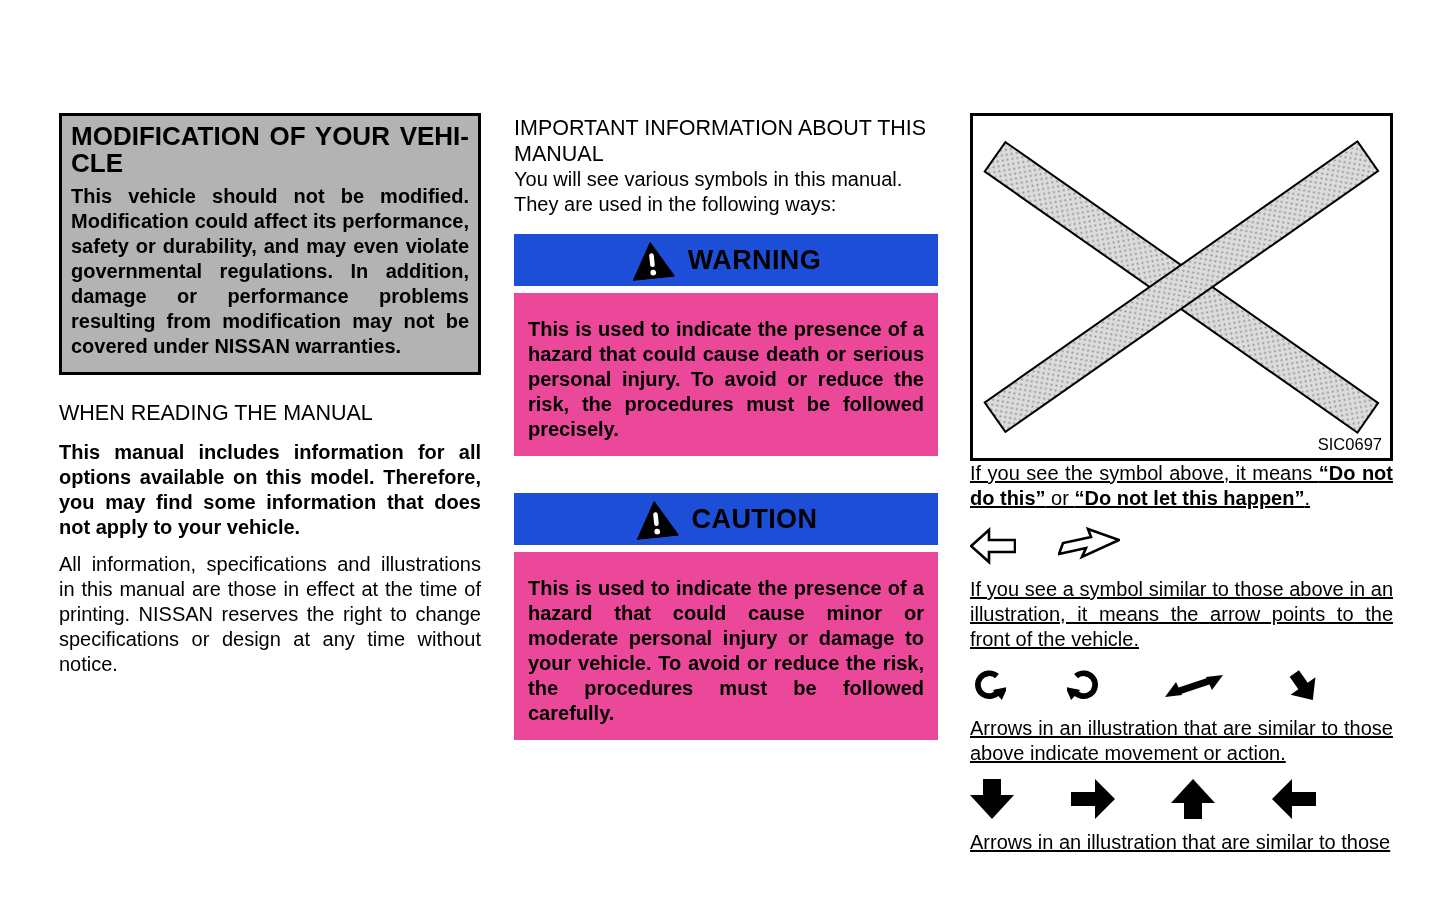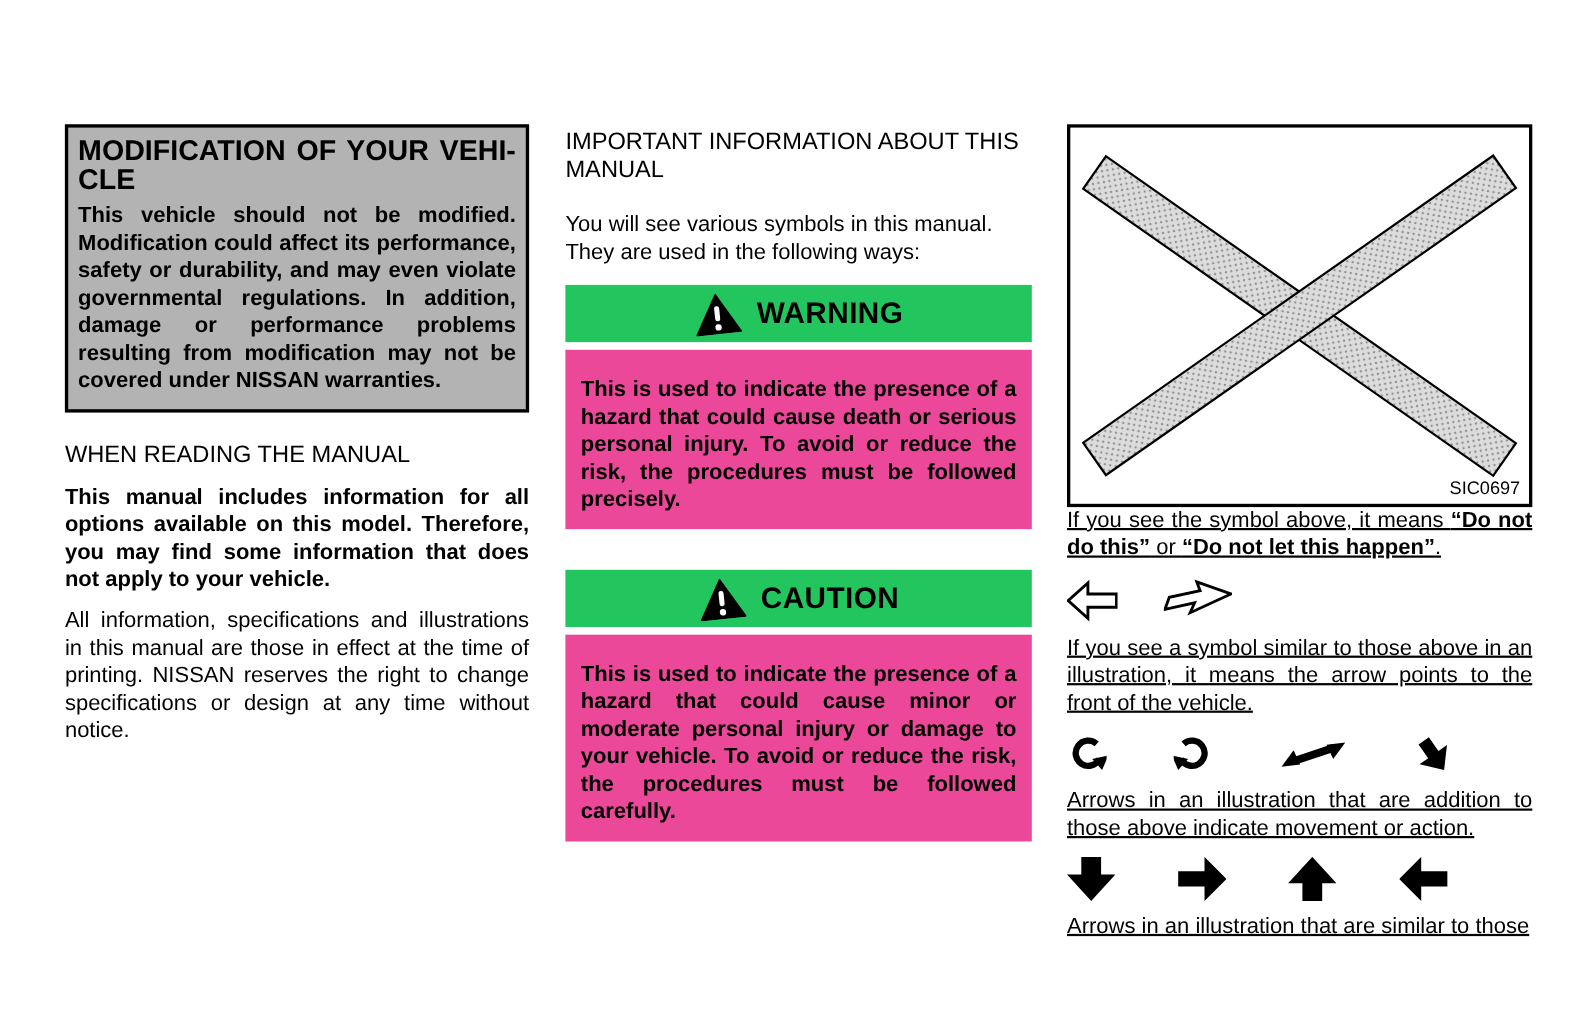--- a/index.html
+++ b/index.html
@@ -21,23 +21,23 @@
   .mod-box { border:3px solid #000; background:#b3b3b3; padding:7px 9px 13px; }
   .mod-box .box-title { font-size:26px; line-height:27px; font-weight:bold; text-align:justify; }
   .mod-box p { margin-top:7px; }
   .section-heading { font-size:21.5px; line-height:26px; font-weight:400; }
   #col-left .section-heading { margin-top:25px; }
   #col-left .lead { margin-top:14px; }
   #col-left .normal { margin-top:12px; }
 
   
   #col-mid .section-heading { margin-top:2px; }
-  #col-mid .intro { margin-top:25px; }
+  #col-mid .intro { margin-top:0; }
   .alert-label {
-    background:#22c55e; height:52px; display:flex; align-items:center;
+    background:#1d4ed8; height:52px; display:flex; align-items:center;
     justify-content:center; gap:15px;
   }
   #warning-label { margin-top:17px; }
   #caution-label { margin-top:37px; }
   .alert-word { font-size:27px; font-weight:bold; letter-spacing:0.4px; }
   .tri-icon { display:flex; align-items:center; transform:rotate(-6deg); }
   .alert-body { background:#ec4899; margin-top:7px; padding:24px 14px 14px; }
 
   
   .do-not-figure { width:423px; height:348px; border:3px solid #000; position:relative; background:#fff; }
@@ -143,21 +143,21 @@
         <polygon points="0,26 17,24 11,11" fill="#000"></polygon>
         <polygon points="58,4 41,6 47,19" fill="#000"></polygon>
       </svg>
       <svg width="38" height="38" viewBox="0 0 40 40" aria-hidden="true">
         <g transform="rotate(145 20 20)">
           <polygon points="20,2 36,20 26,20 26,36 14,36 14,20 4,20" fill="#000"></polygon>
         </g>
       </svg>
     </div>
 
-    <p class="body-text justify">Arrows in an illustration that are addition to those above indicate movement or action.</p>
+    <p class="body-text justify">Arrows in an illustration that are similar to those above indicate movement or action.</p>
 
     <div class="icon-row row-solid">
       <svg width="44" height="40" viewBox="0 0 44 40" aria-hidden="true">
         <polygon points="13,0 31,0 31,16 44,16 22,40 0,16 13,16" fill="#000"></polygon>
       </svg>
       <svg width="44" height="40" viewBox="0 0 44 40" aria-hidden="true">
         <polygon points="0,13 24,13 24,0 44,20 24,40 24,27 0,27" fill="#000"></polygon>
       </svg>
       <svg width="44" height="40" viewBox="0 0 44 40" aria-hidden="true">
         <polygon points="22,0 44,24 31,24 31,40 13,40 13,24 0,24" fill="#000"></polygon>

